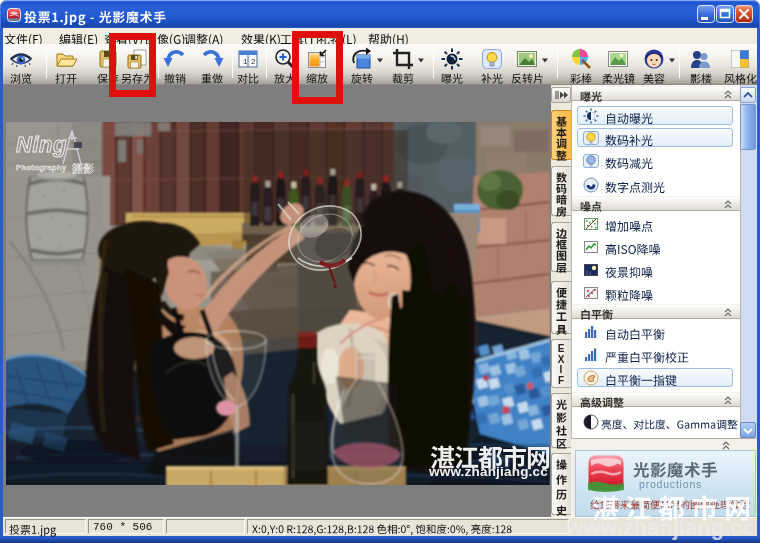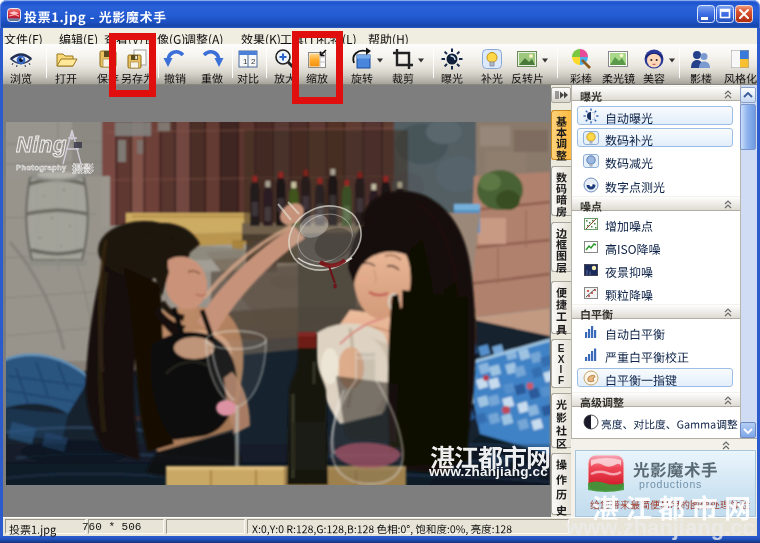--- a/index.html
+++ b/index.html
@@ -890,21 +890,21 @@
 <div class="abs" style="left:429px;top:464px;width:130px;font-family:'Liberation Sans',sans-serif;
 font-size:13.5px;font-weight:bold;color:#ffffff;opacity:0.95;letter-spacing:0.2px;">www.zhanjiang.cc</div>
 <div class="abs" style="left:3px;top:517px;width:754px;height:19px;background:#e8e4d7;border-top:1px solid #fff;"></div>
 <div class="abs" style="left:5px;top:519px;width:81px;height:15px;border:1px solid;border-color:#9a968a #fbfaf6 #fbfaf6 #9a968a;"></div>
 <div class="abs" style="left:88px;top:519px;width:76px;height:15px;border:1px solid;border-color:#9a968a #fbfaf6 #fbfaf6 #9a968a;"></div>
 <div class="abs" style="left:166px;top:519px;width:79px;height:15px;border:1px solid;border-color:#9a968a #fbfaf6 #fbfaf6 #9a968a;"></div>
 <div class="abs" style="left:247px;top:519px;width:322px;height:15px;border:1px solid;border-color:#9a968a #fbfaf6 #fbfaf6 #9a968a;"></div>
 <svg style="position:absolute;left:9.0px;top:520.5px;overflow:visible" width="48" height="17">
       <path d="M2.0 3.5V5.7H0.5V6.5H2.0V8.9C1.4 9.1 0.8 9.2 0.4 9.3L0.6 10.1L2.0 9.7V12.6C2.0 12.7 1.9 12.8 1.8 12.8C1.7 12.8 1.2 12.8 0.7 12.8C0.8 13.0 0.9 13.3 0.9 13.6C1.7 13.6 2.1 13.5 2.4 13.4C2.7 13.3 2.8 13.1 2.8 12.6V9.5L4.0 9.1L3.8 8.4L2.8 8.7V6.5H4.2V5.7H2.8V3.5ZM5.2 3.9V5.1C5.2 5.9 5.0 6.8 3.8 7.5C3.9 7.6 4.2 7.9 4.3 8.1C5.7 7.3 6.0 6.1 6.0 5.1V4.7H7.9V6.4C7.9 7.3 8.1 7.6 8.8 7.6C9.0 7.6 9.6 7.6 9.8 7.6C10.0 7.6 10.2 7.6 10.4 7.5C10.4 7.4 10.3 7.0 10.3 6.8C10.2 6.9 9.9 6.9 9.8 6.9C9.6 6.9 9.1 6.9 8.9 6.9C8.7 6.9 8.7 6.8 8.7 6.5V3.9ZM8.7 9.2C8.3 10.0 7.7 10.7 6.9 11.3C6.2 10.7 5.7 10.0 5.3 9.2ZM4.1 8.4V9.2H4.6L4.4 9.2C4.9 10.2 5.5 11.0 6.3 11.7C5.4 12.3 4.3 12.7 3.3 12.9C3.4 13.1 3.6 13.4 3.7 13.7C4.8 13.4 6.0 12.9 6.9 12.3C7.8 12.9 8.8 13.4 10.0 13.7C10.1 13.4 10.4 13.1 10.5 12.9C9.4 12.7 8.5 12.3 7.6 11.7C8.6 11.0 9.3 9.9 9.8 8.6L9.2 8.3L9.1 8.4Z M18.1 11.6C19.0 12.1 20.2 12.9 20.7 13.4L21.4 12.9C20.8 12.4 19.6 11.6 18.7 11.2ZM12.9 8.7V9.4H20.1V8.7ZM14.0 11.1C13.4 11.8 12.4 12.5 11.5 12.9C11.7 13.0 12.0 13.3 12.1 13.5C13.0 13.0 14.1 12.2 14.8 11.4ZM11.6 10.2V10.9H16.1V12.7C16.1 12.9 16.1 12.9 15.9 12.9C15.7 12.9 15.2 12.9 14.6 12.9C14.7 13.1 14.8 13.4 14.9 13.7C15.7 13.7 16.2 13.6 16.5 13.5C16.8 13.4 16.9 13.2 16.9 12.8V10.9H21.4V10.2ZM12.4 5.5V8.0H20.7V5.5H18.1V4.6H21.2V4.0H11.7V4.6H14.8V5.5ZM15.6 4.6H17.3V5.5H15.6ZM13.1 6.1H14.8V7.4H13.1ZM15.6 6.1H17.3V7.4H15.6ZM18.1 6.1H19.9V7.4H18.1Z M23.0 12.8H27.4V11.9H25.8V4.7H25.0C24.6 5.0 24.0 5.1 23.3 5.3V5.9H24.8V11.9H23.0Z M29.6 12.9C30.0 12.9 30.4 12.6 30.4 12.1C30.4 11.7 30.0 11.4 29.6 11.4C29.2 11.4 28.9 11.7 28.9 12.1C28.9 12.6 29.2 12.9 29.6 12.9Z M31.5 15.4C32.7 15.4 33.2 14.7 33.2 13.4V6.8H32.2V13.4C32.2 14.2 32.0 14.6 31.4 14.6C31.2 14.6 31.0 14.6 30.9 14.5L30.7 15.3C30.9 15.4 31.2 15.4 31.5 15.4ZM32.7 5.6C33.1 5.6 33.4 5.3 33.4 4.9C33.4 4.5 33.1 4.2 32.7 4.2C32.3 4.2 32.0 4.5 32.0 4.9C32.0 5.3 32.3 5.6 32.7 5.6Z M35.2 15.3H36.2V13.3L36.2 12.2C36.7 12.7 37.3 12.9 37.8 12.9C39.2 12.9 40.4 11.7 40.4 9.7C40.4 7.8 39.6 6.6 38.0 6.6C37.4 6.6 36.7 7.0 36.1 7.5H36.1L36.0 6.8H35.2ZM37.7 12.1C37.3 12.1 36.7 11.9 36.2 11.4V8.3C36.8 7.8 37.3 7.5 37.8 7.5C38.9 7.5 39.4 8.4 39.4 9.7C39.4 11.2 38.7 12.1 37.7 12.1Z M44.0 15.5C45.9 15.5 47.1 14.6 47.1 13.4C47.1 12.5 46.4 12.0 45.0 12.0H43.8C43.0 12.0 42.8 11.7 42.8 11.4C42.8 11.0 42.9 10.8 43.1 10.7C43.4 10.8 43.7 10.9 44.0 10.9C45.3 10.9 46.2 10.1 46.2 8.8C46.2 8.3 46.0 7.8 45.7 7.6H46.9V6.8H44.9C44.7 6.7 44.4 6.6 44.0 6.6C42.8 6.6 41.8 7.5 41.8 8.8C41.8 9.5 42.2 10.1 42.6 10.4V10.4C42.3 10.6 41.9 11.0 41.9 11.5C41.9 12.0 42.1 12.3 42.4 12.5V12.6C41.9 12.9 41.6 13.4 41.6 13.9C41.6 14.9 42.6 15.5 44.0 15.5ZM44.0 10.2C43.3 10.2 42.8 9.6 42.8 8.8C42.8 7.9 43.3 7.4 44.0 7.4C44.7 7.4 45.3 7.9 45.3 8.8C45.3 9.6 44.7 10.2 44.0 10.2ZM44.2 14.8C43.1 14.8 42.4 14.4 42.4 13.8C42.4 13.4 42.6 13.1 43.1 12.8C43.3 12.8 43.6 12.8 43.8 12.8H44.9C45.7 12.8 46.1 13.0 46.1 13.6C46.1 14.2 45.3 14.8 44.2 14.8Z" fill="#111111"></path>
     </svg>
-<div class="abs" style="left:82px;top:521px;font-size:11px;color:#111;font-family:'Liberation Mono',monospace;">760 * 506</div>
+<div class="abs" style="left:93px;top:521px;font-size:11px;color:#111;font-family:'Liberation Mono',monospace;">760 * 506</div>
 <svg style="position:absolute;left:252.0px;top:521.0px;overflow:visible" width="261" height="16">
       <path d="M0.2 12.2H1.2L2.3 10.1C2.5 9.7 2.7 9.3 2.9 8.9H3.0C3.2 9.3 3.4 9.7 3.6 10.1L4.8 12.2H5.8L3.6 8.3L5.7 4.5H4.7L3.6 6.4C3.5 6.8 3.3 7.1 3.1 7.6H3.1C2.8 7.1 2.6 6.8 2.4 6.4L1.4 4.5H0.3L2.4 8.2Z M7.5 8.1C7.9 8.1 8.2 7.8 8.2 7.4C8.2 6.9 7.9 6.6 7.5 6.6C7.1 6.6 6.8 6.9 6.8 7.4C6.8 7.8 7.1 8.1 7.5 8.1ZM7.5 12.3C7.9 12.3 8.2 12.0 8.2 11.6C8.2 11.2 7.9 10.9 7.5 10.9C7.1 10.9 6.8 11.2 6.8 11.6C6.8 12.0 7.1 12.3 7.5 12.3Z M11.9 12.3C13.3 12.3 14.2 11.0 14.2 8.3C14.2 5.6 13.3 4.3 11.9 4.3C10.4 4.3 9.5 5.6 9.5 8.3C9.5 11.0 10.4 12.3 11.9 12.3ZM11.9 11.5C11.0 11.5 10.4 10.6 10.4 8.3C10.4 6.1 11.0 5.1 11.9 5.1C12.7 5.1 13.3 6.1 13.3 8.3C13.3 10.6 12.7 11.5 11.9 11.5Z M15.6 14.2C16.5 13.8 17.1 13.0 17.1 12.0C17.1 11.3 16.8 10.9 16.3 10.9C15.9 10.9 15.6 11.1 15.6 11.5C15.6 11.9 15.9 12.2 16.3 12.2L16.4 12.2C16.4 12.8 16.0 13.3 15.3 13.6Z M20.0 12.2H20.9V9.2L23.3 4.5H22.3L21.3 6.7C21.0 7.2 20.8 7.8 20.5 8.3H20.5C20.2 7.8 20.0 7.2 19.7 6.7L18.7 4.5H17.7L20.0 9.2Z M24.7 8.1C25.1 8.1 25.4 7.8 25.4 7.4C25.4 6.9 25.1 6.6 24.7 6.6C24.3 6.6 24.0 6.9 24.0 7.4C24.0 7.8 24.3 8.1 24.7 8.1ZM24.7 12.3C25.1 12.3 25.4 12.0 25.4 11.6C25.4 11.2 25.1 10.9 24.7 10.9C24.3 10.9 24.0 11.2 24.0 11.6C24.0 12.0 24.3 12.3 24.7 12.3Z M29.1 12.3C30.6 12.3 31.5 11.0 31.5 8.3C31.5 5.6 30.6 4.3 29.1 4.3C27.6 4.3 26.7 5.6 26.7 8.3C26.7 11.0 27.6 12.3 29.1 12.3ZM29.1 11.5C28.2 11.5 27.6 10.6 27.6 8.3C27.6 6.1 28.2 5.1 29.1 5.1C30.0 5.1 30.6 6.1 30.6 8.3C30.6 10.6 30.0 11.5 29.1 11.5Z M36.4 8.1V5.3H37.7C38.9 5.3 39.5 5.6 39.5 6.6C39.5 7.6 38.9 8.1 37.7 8.1ZM39.6 12.2H40.7L38.8 8.8C39.8 8.6 40.5 7.8 40.5 6.6C40.5 5.0 39.4 4.5 37.8 4.5H35.4V12.2H36.4V8.9H37.8Z M42.5 8.1C42.9 8.1 43.2 7.8 43.2 7.4C43.2 6.9 42.9 6.6 42.5 6.6C42.1 6.6 41.8 6.9 41.8 7.4C41.8 7.8 42.1 8.1 42.5 8.1ZM42.5 12.3C42.9 12.3 43.2 12.0 43.2 11.6C43.2 11.2 42.9 10.9 42.5 10.9C42.1 10.9 41.8 11.2 41.8 11.6C41.8 12.0 42.1 12.3 42.5 12.3Z M44.9 12.2H49.1V11.4H47.5V4.5H46.8C46.4 4.7 45.9 4.9 45.2 5.0V5.6H46.6V11.4H44.9Z M50.2 12.2H55.1V11.4H52.9C52.6 11.4 52.1 11.4 51.7 11.4C53.5 9.7 54.7 8.1 54.7 6.6C54.7 5.2 53.8 4.3 52.5 4.3C51.5 4.3 50.8 4.8 50.2 5.5L50.7 6.0C51.2 5.5 51.7 5.1 52.3 5.1C53.3 5.1 53.8 5.8 53.8 6.6C53.8 8.0 52.6 9.5 50.2 11.6Z M58.5 12.3C60.0 12.3 60.9 11.4 60.9 10.3C60.9 9.3 60.3 8.7 59.7 8.3V8.3C60.1 7.9 60.7 7.2 60.7 6.4C60.7 5.2 59.9 4.4 58.6 4.4C57.4 4.4 56.4 5.2 56.4 6.3C56.4 7.1 56.9 7.7 57.5 8.1V8.1C56.8 8.5 56.1 9.2 56.1 10.3C56.1 11.5 57.1 12.3 58.5 12.3ZM59.1 8.0C58.1 7.6 57.3 7.2 57.3 6.3C57.3 5.6 57.8 5.1 58.5 5.1C59.4 5.1 59.9 5.7 59.9 6.4C59.9 7.0 59.6 7.5 59.1 8.0ZM58.5 11.6C57.6 11.6 56.9 11.0 56.9 10.2C56.9 9.5 57.4 8.8 58.0 8.4C59.1 8.9 60.0 9.3 60.0 10.3C60.0 11.1 59.4 11.6 58.5 11.6Z M62.2 14.2C63.2 13.8 63.7 13.0 63.7 12.0C63.7 11.3 63.4 10.9 62.9 10.9C62.5 10.9 62.2 11.1 62.2 11.5C62.2 11.9 62.5 12.2 62.9 12.2L63.0 12.2C63.0 12.8 62.6 13.3 62.0 13.6Z M68.4 12.3C69.5 12.3 70.3 11.9 70.8 11.4V8.2H68.3V9.0H69.9V11.0C69.6 11.3 69.1 11.5 68.5 11.5C66.9 11.5 66.0 10.2 66.0 8.3C66.0 6.4 67.0 5.2 68.5 5.2C69.3 5.2 69.8 5.5 70.2 5.9L70.7 5.3C70.3 4.8 69.6 4.3 68.5 4.3C66.4 4.3 65.0 5.8 65.0 8.3C65.0 10.8 66.4 12.3 68.4 12.3Z M73.0 8.1C73.4 8.1 73.7 7.8 73.7 7.4C73.7 6.9 73.4 6.6 73.0 6.6C72.6 6.6 72.3 6.9 72.3 7.4C72.3 7.8 72.6 8.1 73.0 8.1ZM73.0 12.3C73.4 12.3 73.7 12.0 73.7 11.6C73.7 11.2 73.4 10.9 73.0 10.9C72.6 10.9 72.3 11.2 72.3 11.6C72.3 12.0 72.6 12.3 73.0 12.3Z M75.4 12.2H79.6V11.4H78.1V4.5H77.4C76.9 4.7 76.5 4.9 75.8 5.0V5.6H77.1V11.4H75.4Z M80.8 12.2H85.6V11.4H83.5C83.1 11.4 82.6 11.4 82.2 11.4C84.0 9.7 85.3 8.1 85.3 6.6C85.3 5.2 84.4 4.3 83.0 4.3C82.0 4.3 81.4 4.8 80.7 5.5L81.3 6.0C81.7 5.5 82.3 5.1 82.9 5.1C83.9 5.1 84.3 5.8 84.3 6.6C84.3 8.0 83.2 9.5 80.8 11.6Z M89.1 12.3C90.5 12.3 91.5 11.4 91.5 10.3C91.5 9.3 90.9 8.7 90.2 8.3V8.3C90.7 7.9 91.2 7.2 91.2 6.4C91.2 5.2 90.4 4.4 89.1 4.4C87.9 4.4 87.0 5.2 87.0 6.3C87.0 7.1 87.5 7.7 88.0 8.1V8.1C87.3 8.5 86.6 9.2 86.6 10.3C86.6 11.5 87.7 12.3 89.1 12.3ZM89.6 8.0C88.7 7.6 87.9 7.2 87.9 6.3C87.9 5.6 88.4 5.1 89.1 5.1C89.9 5.1 90.4 5.7 90.4 6.4C90.4 7.0 90.1 7.5 89.6 8.0ZM89.1 11.6C88.2 11.6 87.5 11.0 87.5 10.2C87.5 9.5 87.9 8.8 88.5 8.4C89.6 8.9 90.6 9.3 90.6 10.3C90.6 11.1 90.0 11.6 89.1 11.6Z M92.8 14.2C93.7 13.8 94.3 13.0 94.3 12.0C94.3 11.3 94.0 10.9 93.5 10.9C93.1 10.9 92.8 11.1 92.8 11.5C92.8 11.9 93.1 12.2 93.5 12.2L93.6 12.2C93.6 12.8 93.2 13.3 92.5 13.6Z M96.0 12.2H98.4C100.1 12.2 101.3 11.4 101.3 9.9C101.3 8.9 100.7 8.3 99.8 8.1V8.0C100.5 7.8 100.9 7.1 100.9 6.4C100.9 5.0 99.8 4.5 98.2 4.5H96.0ZM96.9 7.7V5.3H98.1C99.3 5.3 99.9 5.6 99.9 6.5C99.9 7.3 99.4 7.7 98.1 7.7ZM96.9 11.4V8.5H98.3C99.6 8.5 100.4 8.9 100.4 9.9C100.4 10.9 99.6 11.4 98.3 11.4Z M103.3 8.1C103.6 8.1 104.0 7.8 104.0 7.4C104.0 6.9 103.6 6.6 103.3 6.6C102.9 6.6 102.6 6.9 102.6 7.4C102.6 7.8 102.9 8.1 103.3 8.1ZM103.3 12.3C103.6 12.3 104.0 12.0 104.0 11.6C104.0 11.2 103.6 10.9 103.3 10.9C102.9 10.9 102.6 11.2 102.6 11.6C102.6 12.0 102.9 12.3 103.3 12.3Z M105.6 12.2H109.9V11.4H108.3V4.5H107.6C107.2 4.7 106.7 4.9 106.0 5.0V5.6H107.4V11.4H105.6Z M111.0 12.2H115.8V11.4H113.7C113.3 11.4 112.9 11.4 112.5 11.4C114.3 9.7 115.5 8.1 115.5 6.6C115.5 5.2 114.6 4.3 113.2 4.3C112.3 4.3 111.6 4.8 111.0 5.5L111.5 6.0C112.0 5.5 112.5 5.1 113.1 5.1C114.1 5.1 114.5 5.8 114.5 6.6C114.5 8.0 113.4 9.5 111.0 11.6Z M119.3 12.3C120.8 12.3 121.7 11.4 121.7 10.3C121.7 9.3 121.1 8.7 120.4 8.3V8.3C120.9 7.9 121.4 7.2 121.4 6.4C121.4 5.2 120.6 4.4 119.3 4.4C118.1 4.4 117.2 5.2 117.2 6.3C117.2 7.1 117.7 7.7 118.3 8.1V8.1C117.6 8.5 116.9 9.2 116.9 10.3C116.9 11.5 117.9 12.3 119.3 12.3ZM119.8 8.0C118.9 7.6 118.1 7.2 118.1 6.3C118.1 5.6 118.6 5.1 119.3 5.1C120.1 5.1 120.6 5.7 120.6 6.4C120.6 7.0 120.4 7.5 119.8 8.0ZM119.3 11.6C118.4 11.6 117.7 11.0 117.7 10.2C117.7 9.5 118.1 8.8 118.8 8.4C119.9 8.9 120.8 9.3 120.8 10.3C120.8 11.1 120.2 11.6 119.3 11.6Z M129.5 7.0V8.8H127.1V7.0ZM130.3 7.0H132.8V8.8H130.3ZM130.8 5.0C130.5 5.4 130.1 5.9 129.7 6.3H127.0C127.4 5.9 127.7 5.4 128.1 5.0ZM128.3 3.3C127.5 4.7 126.3 6.0 125.0 6.8C125.1 7.0 125.3 7.4 125.4 7.5C125.7 7.3 126.0 7.1 126.3 6.8V11.3C126.3 12.6 126.9 12.8 128.5 12.8C128.9 12.8 132.2 12.8 132.6 12.8C134.1 12.8 134.5 12.4 134.7 10.7C134.4 10.7 134.1 10.6 133.9 10.4C133.8 11.8 133.6 12.1 132.6 12.1C131.9 12.1 129.0 12.1 128.5 12.1C127.3 12.1 127.1 12.0 127.1 11.3V9.6H132.8V10.1H133.6V6.3H130.7C131.2 5.8 131.7 5.2 132.0 4.6L131.5 4.2L131.4 4.3H128.6C128.7 4.1 128.9 3.8 129.0 3.6Z M140.8 7.2H144.0V9.0H140.8ZM140.8 6.5V4.7H144.0V6.5ZM140.8 9.8H144.0V11.6H140.8ZM140.0 4.0V12.9H140.8V12.3H144.0V12.9H144.8V4.0ZM137.3 3.4V5.6H135.6V6.4H137.2C136.8 7.8 136.1 9.5 135.4 10.3C135.5 10.5 135.7 10.8 135.8 11.1C136.3 10.3 136.9 9.2 137.3 8.0V13.0H138.1V8.2C138.5 8.7 138.9 9.4 139.1 9.7L139.6 9.1C139.4 8.8 138.4 7.7 138.1 7.3V6.4H139.6V5.6H138.1V3.4Z M147.0 8.1C147.4 8.1 147.7 7.8 147.7 7.4C147.7 6.9 147.4 6.6 147.0 6.6C146.6 6.6 146.3 6.9 146.3 7.4C146.3 7.8 146.6 8.1 147.0 8.1ZM147.0 12.3C147.4 12.3 147.7 12.0 147.7 11.6C147.7 11.2 147.4 10.9 147.0 10.9C146.6 10.9 146.3 11.2 146.3 11.6C146.3 12.0 146.6 12.3 147.0 12.3Z M151.4 12.3C152.8 12.3 153.8 11.0 153.8 8.3C153.8 5.6 152.8 4.3 151.4 4.3C149.9 4.3 149.0 5.6 149.0 8.3C149.0 11.0 149.9 12.3 151.4 12.3ZM151.4 11.5C150.5 11.5 149.9 10.6 149.9 8.3C149.9 6.1 150.5 5.1 151.4 5.1C152.3 5.1 152.9 6.1 152.9 8.3C152.9 10.6 152.3 11.5 151.4 11.5Z M156.3 7.1C157.0 7.1 157.7 6.6 157.7 5.6C157.7 4.7 157.0 4.1 156.3 4.1C155.5 4.1 154.8 4.7 154.8 5.6C154.8 6.6 155.5 7.1 156.3 7.1ZM156.3 6.6C155.7 6.6 155.4 6.2 155.4 5.6C155.4 5.1 155.7 4.7 156.3 4.7C156.8 4.7 157.1 5.1 157.1 5.6C157.1 6.2 156.8 6.6 156.3 6.6Z M159.0 14.2C159.9 13.8 160.5 13.0 160.5 12.0C160.5 11.3 160.2 10.9 159.7 10.9C159.3 10.9 159.0 11.1 159.0 11.5C159.0 11.9 159.3 12.2 159.7 12.2L159.8 12.2C159.8 12.8 159.4 13.3 158.7 13.6Z M169.0 3.4C168.7 4.6 168.0 5.8 167.3 6.6C167.4 6.8 167.6 7.2 167.7 7.3C167.9 7.1 168.1 6.9 168.3 6.6V11.6C168.3 12.6 168.6 12.8 169.8 12.8C170.0 12.8 171.9 12.8 172.2 12.8C173.2 12.8 173.4 12.4 173.5 11.1C173.3 11.1 173.0 11.0 172.8 10.8C172.8 11.9 172.7 12.1 172.1 12.1C171.7 12.1 170.1 12.1 169.8 12.1C169.1 12.1 169.0 12.0 169.0 11.6V9.6H171.3V6.4H168.4C168.6 6.1 168.9 5.7 169.1 5.3H172.2C172.2 8.3 172.2 9.4 172.0 9.6C171.9 9.8 171.8 9.8 171.7 9.8C171.5 9.8 171.1 9.8 170.7 9.7C170.8 9.9 170.9 10.2 170.9 10.4C171.3 10.5 171.8 10.5 172.0 10.4C172.3 10.4 172.5 10.3 172.7 10.1C172.9 9.7 172.9 8.6 172.9 4.9C172.9 4.8 172.9 4.6 172.9 4.6H169.4C169.5 4.2 169.6 3.9 169.7 3.6ZM165.0 3.4C164.8 4.9 164.4 6.5 163.8 7.5C163.9 7.6 164.2 7.8 164.4 7.9C164.7 7.3 165.0 6.6 165.3 5.7H166.7C166.6 6.2 166.4 6.8 166.2 7.1L166.8 7.3C167.1 6.8 167.4 5.9 167.6 5.1L167.1 5.0L167.0 5.0H165.5C165.6 4.5 165.7 4.0 165.8 3.5ZM165.3 12.9V12.9C165.4 12.7 165.7 12.5 167.4 11.0C167.3 10.9 167.2 10.6 167.1 10.4L166.0 11.3V7.1H165.3V11.3C165.3 11.9 165.0 12.2 164.8 12.4C165.0 12.5 165.2 12.8 165.3 12.9ZM169.0 7.1H170.6V8.9H169.0Z M179.5 4.3V12.5H180.3V11.7H182.6V12.5H183.4V4.3ZM180.3 10.9V5.1H182.6V10.9ZM178.6 3.5C177.6 3.8 176.0 4.1 174.6 4.3C174.7 4.5 174.8 4.8 174.8 5.0C175.4 4.9 176.0 4.8 176.5 4.7V6.5H174.5V7.2H176.3C175.9 8.5 175.0 10.0 174.2 10.8C174.4 11.0 174.6 11.3 174.7 11.5C175.3 10.8 176.0 9.6 176.5 8.3V13.0H177.3V8.4C177.8 9.0 178.4 9.8 178.6 10.2L179.1 9.5C178.8 9.2 177.7 7.9 177.3 7.5V7.2H179.2V6.5H177.3V4.6C178.0 4.4 178.6 4.3 179.1 4.1Z M188.5 5.4V6.3H186.8V7.0H188.5V8.7H192.6V7.0H194.3V6.3H192.6V5.4H191.8V6.3H189.3V5.4ZM191.8 7.0V8.1H189.3V7.0ZM192.4 10.0C191.9 10.6 191.3 11.0 190.5 11.4C189.8 11.0 189.2 10.6 188.7 10.0ZM187.0 9.4V10.0H188.3L188.0 10.2C188.4 10.8 189.0 11.3 189.7 11.7C188.7 12.0 187.6 12.2 186.5 12.3C186.6 12.5 186.7 12.8 186.8 13.0C188.1 12.8 189.4 12.5 190.5 12.1C191.5 12.6 192.8 12.9 194.1 13.0C194.2 12.8 194.4 12.5 194.6 12.3C193.4 12.2 192.3 12.0 191.4 11.7C192.3 11.2 193.1 10.5 193.6 9.6L193.1 9.4L192.9 9.4ZM189.4 3.5C189.6 3.8 189.7 4.1 189.8 4.4H185.8V7.3C185.8 8.8 185.7 11.1 184.8 12.7C185.0 12.7 185.4 12.9 185.5 13.0C186.4 11.4 186.6 8.9 186.6 7.3V5.1H194.4V4.4H190.7C190.6 4.1 190.4 3.6 190.2 3.3Z M196.4 8.1C196.8 8.1 197.1 7.8 197.1 7.4C197.1 6.9 196.8 6.6 196.4 6.6C196.0 6.6 195.7 6.9 195.7 7.4C195.7 7.8 196.0 8.1 196.4 8.1ZM196.4 12.3C196.8 12.3 197.1 12.0 197.1 11.6C197.1 11.2 196.8 10.9 196.4 10.9C196.0 10.9 195.7 11.2 195.7 11.6C195.7 12.0 196.0 12.3 196.4 12.3Z M200.8 12.3C202.3 12.3 203.2 11.0 203.2 8.3C203.2 5.6 202.3 4.3 200.8 4.3C199.3 4.3 198.4 5.6 198.4 8.3C198.4 11.0 199.3 12.3 200.8 12.3ZM200.8 11.5C199.9 11.5 199.3 10.6 199.3 8.3C199.3 6.1 199.9 5.1 200.8 5.1C201.7 5.1 202.3 6.1 202.3 8.3C202.3 10.6 201.7 11.5 200.8 11.5Z M205.9 9.2C206.9 9.2 207.6 8.3 207.6 6.8C207.6 5.2 206.9 4.3 205.9 4.3C204.8 4.3 204.1 5.2 204.1 6.8C204.1 8.3 204.8 9.2 205.9 9.2ZM205.9 8.6C205.2 8.6 204.8 8.0 204.8 6.8C204.8 5.5 205.2 4.9 205.9 4.9C206.5 4.9 206.9 5.5 206.9 6.8C206.9 8.0 206.5 8.6 205.9 8.6ZM206.1 12.3H206.7L211.0 4.3H210.3ZM211.2 12.3C212.3 12.3 213.0 11.4 213.0 9.9C213.0 8.3 212.3 7.5 211.2 7.5C210.2 7.5 209.5 8.3 209.5 9.9C209.5 11.4 210.2 12.3 211.2 12.3ZM211.2 11.7C210.6 11.7 210.2 11.1 210.2 9.9C210.2 8.7 210.6 8.1 211.2 8.1C211.8 8.1 212.2 8.7 212.2 9.9C212.2 11.1 211.8 11.7 211.2 11.7Z M214.2 14.2C215.1 13.8 215.7 13.0 215.7 12.0C215.7 11.3 215.4 10.9 214.9 10.9C214.5 10.9 214.2 11.1 214.2 11.5C214.2 11.9 214.5 12.2 214.9 12.2L215.0 12.2C215.0 12.8 214.6 13.3 213.9 13.6Z M219.5 8.3V10.1H220.2V8.9H227.5V10.1H228.3V8.3ZM221.5 6.2H226.3V7.1H221.5ZM220.8 5.6V7.7H227.1V5.6ZM221.8 9.7C221.7 11.4 221.4 12.0 219.3 12.4C219.4 12.5 219.6 12.8 219.7 13.0C221.8 12.6 222.4 11.9 222.6 10.3H225.1V11.9C225.1 12.6 225.3 12.9 226.2 12.9C226.4 12.9 227.3 12.9 227.5 12.9C228.2 12.9 228.4 12.5 228.5 11.3C228.3 11.3 227.9 11.1 227.8 11.0C227.7 12.0 227.7 12.2 227.4 12.2C227.2 12.2 226.5 12.2 226.3 12.2C226.0 12.2 225.9 12.1 225.9 11.9V9.7ZM223.2 3.5C223.4 3.7 223.5 4.1 223.7 4.3H219.3V5.0H228.5V4.3H224.6C224.4 4.0 224.2 3.6 224.0 3.3Z M233.2 5.4V6.3H231.5V7.0H233.2V8.7H237.3V7.0H239.0V6.3H237.3V5.4H236.5V6.3H234.0V5.4ZM236.5 7.0V8.1H234.0V7.0ZM237.1 10.0C236.6 10.6 236.0 11.0 235.2 11.4C234.5 11.0 233.9 10.6 233.4 10.0ZM231.7 9.4V10.0H233.0L232.7 10.2C233.1 10.8 233.7 11.3 234.4 11.7C233.4 12.0 232.3 12.2 231.2 12.3C231.3 12.5 231.4 12.8 231.5 13.0C232.8 12.8 234.1 12.5 235.2 12.1C236.2 12.6 237.5 12.9 238.8 13.0C238.9 12.8 239.1 12.5 239.2 12.3C238.1 12.2 237.0 12.0 236.1 11.7C237.0 11.2 237.8 10.5 238.2 9.6L237.8 9.4L237.6 9.4ZM234.1 3.5C234.3 3.8 234.4 4.1 234.5 4.4H230.5V7.3C230.5 8.8 230.4 11.1 229.5 12.7C229.7 12.7 230.1 12.9 230.2 13.0C231.1 11.4 231.3 8.9 231.3 7.3V5.1H239.1V4.4H235.4C235.3 4.1 235.1 3.6 234.9 3.3Z M241.1 8.1C241.5 8.1 241.8 7.8 241.8 7.4C241.8 6.9 241.5 6.6 241.1 6.6C240.7 6.6 240.4 6.9 240.4 7.4C240.4 7.8 240.7 8.1 241.1 8.1ZM241.1 12.3C241.5 12.3 241.8 12.0 241.8 11.6C241.8 11.2 241.5 10.9 241.1 10.9C240.7 10.9 240.4 11.2 240.4 11.6C240.4 12.0 240.7 12.3 241.1 12.3Z M243.5 12.2H247.7V11.4H246.2V4.5H245.4C245.0 4.7 244.5 4.9 243.8 5.0V5.6H245.2V11.4H243.5Z M248.9 12.2H253.7V11.4H251.6C251.2 11.4 250.7 11.4 250.3 11.4C252.1 9.7 253.3 8.1 253.3 6.6C253.3 5.2 252.5 4.3 251.1 4.3C250.1 4.3 249.4 4.8 248.8 5.5L249.4 6.0C249.8 5.5 250.3 5.1 251.0 5.1C251.9 5.1 252.4 5.8 252.4 6.6C252.4 8.0 251.3 9.5 248.9 11.6Z M257.2 12.3C258.6 12.3 259.6 11.4 259.6 10.3C259.6 9.3 258.9 8.7 258.3 8.3V8.3C258.7 7.9 259.3 7.2 259.3 6.4C259.3 5.2 258.5 4.4 257.2 4.4C256.0 4.4 255.1 5.2 255.1 6.3C255.1 7.1 255.5 7.7 256.1 8.1V8.1C255.4 8.5 254.7 9.2 254.7 10.3C254.7 11.5 255.7 12.3 257.2 12.3ZM257.7 8.0C256.8 7.6 255.9 7.2 255.9 6.3C255.9 5.6 256.5 5.1 257.2 5.1C258.0 5.1 258.5 5.7 258.5 6.4C258.5 7.0 258.2 7.5 257.7 8.0ZM257.2 11.6C256.2 11.6 255.5 11.0 255.5 10.2C255.5 9.5 256.0 8.8 256.6 8.4C257.7 8.9 258.6 9.3 258.6 10.3C258.6 11.1 258.1 11.6 257.2 11.6Z" fill="#111111"></path>
     </svg>
 <svg style="position:absolute;left:592.0px;top:487.0px;overflow:visible" width="166" height="40">
       <path d="M1.9 11.1C3.5 11.9 5.6 13.1 6.6 13.9L8.5 11.3C7.4 10.5 5.2 9.4 3.8 8.7ZM0.8 18.5C2.3 19.3 4.5 20.5 5.6 21.3L7.4 18.7C6.3 17.9 4.0 16.8 2.5 16.2ZM1.3 31.5 4.1 33.4C5.5 30.8 6.9 27.7 8.1 24.9L8.0 24.8H9.8V32.6H25.5V29.9H22.1L24.2 28.5C23.8 27.5 22.7 26.0 21.7 24.8H26.1V22.2H23.1V13.5H25.8V10.9H23.1V8.4H20.0V10.9H14.3V8.4H11.3V10.9H8.6V13.5H11.3V22.2H8.0V24.8L5.6 23.1C4.3 26.1 2.6 29.5 1.3 31.5ZM14.3 13.5H20.0V14.7H14.3ZM14.3 17.2H20.0V18.4H14.3ZM14.3 20.8H20.0V22.2H14.3ZM16.1 24.8C15.4 26.1 14.3 27.8 13.6 28.8L15.5 29.9H12.7V24.8ZM19.3 25.8C20.3 27.1 21.4 28.8 21.9 29.9H15.8C16.6 28.9 17.7 27.4 18.6 25.9L16.6 24.8H20.9Z M35.5 11.1C37.1 12.0 39.3 13.4 40.3 14.3L42.3 11.7C41.2 10.9 38.9 9.6 37.4 8.8ZM33.9 18.5C35.6 19.4 37.9 20.7 39.0 21.5L40.8 18.8C39.6 18.0 37.2 16.8 35.7 16.1ZM34.9 31.2 37.6 33.4C39.2 30.8 41.0 27.7 42.4 24.9L40.0 22.7C38.4 25.8 36.3 29.2 34.9 31.2ZM41.4 28.9V32.1H59.2V28.9H51.9V13.9H57.9V10.6H42.9V13.9H48.4V28.9Z M81.7 9.9V10.4L78.8 9.6C78.4 10.6 78.0 11.6 77.5 12.6V11.2H74.7V8.6H71.7V11.2H68.2V14.0H71.7V16.3H67.0V19.1H72.8C70.9 20.9 68.7 22.4 66.3 23.5C66.9 24.2 67.8 25.6 68.2 26.2L69.5 25.5V33.7H72.5V32.3H76.8V33.3H79.9V21.1H75.0C75.6 20.4 76.2 19.8 76.8 19.1H80.8V16.3H78.8C79.9 14.5 80.9 12.6 81.7 10.5V33.7H84.9V12.9H88.3C87.6 15.0 86.7 17.7 85.9 19.7C88.1 21.8 88.7 23.8 88.7 25.2C88.7 26.2 88.5 26.8 88.1 27.1C87.8 27.3 87.4 27.3 86.9 27.4C86.5 27.4 85.9 27.4 85.2 27.3C85.7 28.2 86.0 29.5 86.1 30.4C86.9 30.5 87.8 30.5 88.4 30.4C89.1 30.3 89.8 30.1 90.3 29.7C91.4 28.9 91.8 27.6 91.8 25.6C91.8 23.8 91.4 21.7 89.1 19.3C90.2 16.9 91.4 13.8 92.4 11.2L90.0 9.8L89.5 9.9ZM74.7 14.0H76.7C76.3 14.8 75.8 15.6 75.2 16.3H74.7ZM72.5 29.7V27.8H76.8V29.7ZM72.5 25.4V23.6H76.8V25.4Z M109.7 9.1C110.1 10.0 110.6 11.1 111.0 12.0H100.2V15.2H110.7V18.2H102.5V30.9H105.7V21.4H110.7V33.6H114.1V21.4H119.5V27.4C119.5 27.7 119.3 27.8 118.9 27.8C118.5 27.8 116.9 27.8 115.5 27.8C116.0 28.6 116.5 30.0 116.6 30.9C118.7 30.9 120.2 30.9 121.4 30.4C122.5 29.9 122.9 29.0 122.9 27.4V18.2H114.1V15.2H124.9V12.0H114.9C114.4 11.0 113.6 9.3 112.9 8.1Z M140.6 22.1C139.8 24.5 138.8 26.6 137.3 28.2V18.1C138.4 19.4 139.5 20.7 140.6 22.1ZM134.1 9.9V33.7H137.3V29.2C138.0 29.6 138.8 30.2 139.2 30.5C140.6 29.0 141.7 27.0 142.7 24.8C143.3 25.6 143.8 26.4 144.2 27.1L146.1 24.8C145.5 23.9 144.7 22.7 143.7 21.5C144.3 19.4 144.8 17.0 145.1 14.4L142.2 14.1C142.0 15.7 141.8 17.3 141.5 18.8C140.6 17.8 139.7 16.8 138.9 15.9L137.3 17.6V12.9H153.7V29.8C153.7 30.3 153.5 30.5 153.0 30.5C152.4 30.5 150.4 30.5 148.7 30.4C149.2 31.3 149.8 32.8 149.9 33.7C152.5 33.7 154.2 33.6 155.4 33.1C156.6 32.6 157.0 31.6 157.0 29.8V9.9ZM144.7 17.8C145.8 19.1 147.0 20.5 148.1 22.0C147.1 24.9 145.8 27.3 143.9 29.1C144.6 29.4 145.9 30.3 146.4 30.8C147.9 29.2 149.1 27.2 150.0 24.9C150.7 25.9 151.2 26.9 151.6 27.7L153.7 25.7C153.1 24.5 152.2 23.0 151.2 21.5C151.8 19.4 152.2 17.0 152.5 14.4L149.6 14.1C149.5 15.7 149.2 17.2 148.9 18.6C148.2 17.7 147.4 16.8 146.6 16.1Z" fill="#ffffff" fill-opacity="0.92"></path>
     </svg>
 <div class="abs" style="left:566px;top:515px;width:200px;font-family:'Liberation Sans',sans-serif;
 font-size:22px;font-weight:bold;color:#ececec;opacity:0.8;letter-spacing:0px;">www.zhanjiang.cc</div>
 <div class="abs" style="left:109px;top:33px;width:47px;height:64px;border:7px solid #e10e0e;z-index:50;"></div>
 <div class="abs" style="left:292px;top:31px;width:51px;height:73px;border:7px solid #e10e0e;z-index:50;"></div>

